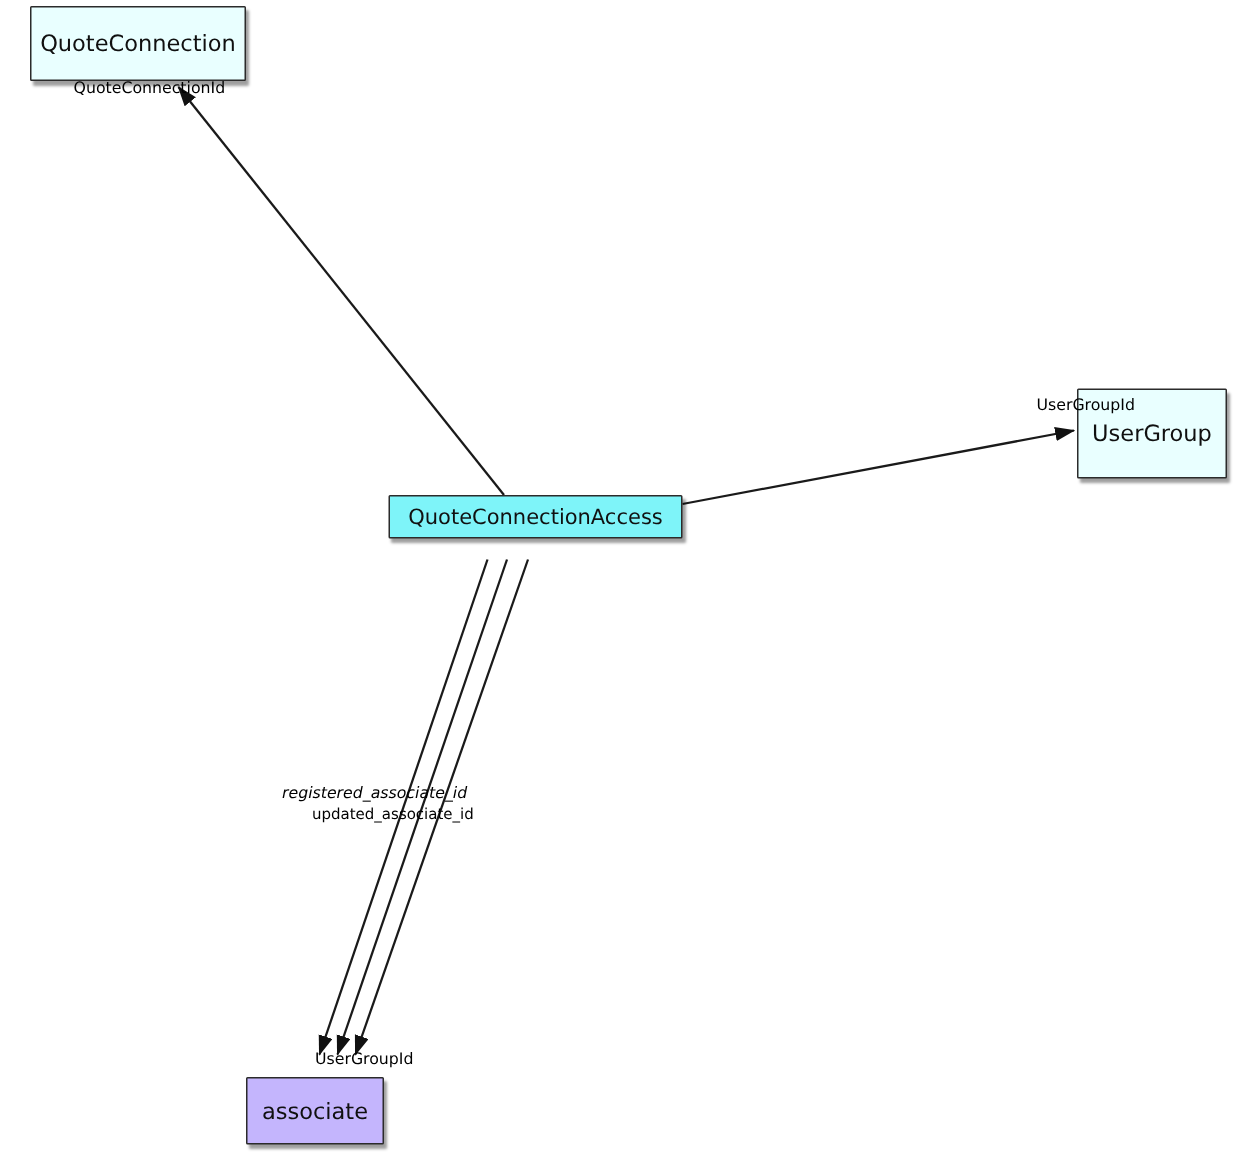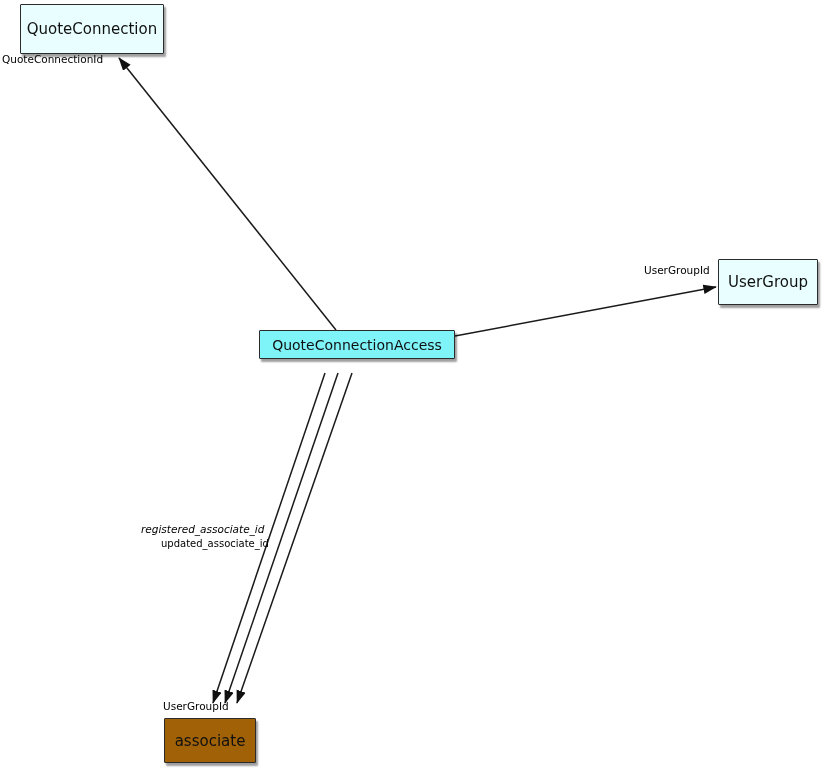--- a/index.html
+++ b/index.html
@@ -33,20 +33,21 @@
     font-family: "DejaVu Sans", sans-serif;
     white-space: nowrap;
     box-shadow: 2px 3px 2px rgba(0,0,0,0.38);
   }
   .edge-label {
     position: absolute;
     font-family: "DejaVu Sans", sans-serif;
     color: #000000;
     white-space: nowrap;
     line-height: 13px;
+    margin-left: 47px;
   }
 </style>
 </head>
 <body style="background: rgb(255, 255, 255);">
 
 <svg id="diagram-canvas" viewBox="0 0 822 770" xmlns="http://www.w3.org/2000/svg">
   <defs>
     <marker id="arrowhead" markerWidth="9" markerHeight="9" refX="8.4" refY="3.2" orient="auto" markerUnits="strokeWidth">
       <path d="M0,0 L9,3.2 L0,6.4 z" fill="#111111"></path>
     </marker>
@@ -57,27 +58,27 @@
       <line x1="325" y1="373" x2="213" y2="703" stroke="#1a1a1a" stroke-width="1.5" marker-end="url(#arrowhead)"></line>
       <line x1="338" y1="373" x2="225" y2="703" stroke="#1a1a1a" stroke-width="1.5" marker-end="url(#arrowhead)"></line>
       <line x1="352" y1="373" x2="237" y2="703" stroke="#1a1a1a" stroke-width="1.5" marker-end="url(#arrowhead)"></line>
     </g>
 </svg>
 
 <div id="node-layer">
     <div class="er-node" style="left: 20px; top: 4px; width: 144px; height: 50px; background: rgb(233, 255, 255); border-color: rgb(43, 43, 43); font-size: 15px;">
       <span>QuoteConnection</span>
     </div>
-    <div class="er-node" style="left: 718px; top: 259px; width: 100px; height: 46px; background: rgb(233, 255, 255); border-color: rgb(43, 43, 43); font-size: 15px;">
+    <div class="er-node" style="left: 718px; top: 259px; width: 100px; height: 60px; background: rgb(233, 255, 255); border-color: rgb(43, 43, 43); font-size: 15px;">
       <span>UserGroup</span>
     </div>
     <div class="er-node" style="left: 259px; top: 330px; width: 196px; height: 29px; background: rgb(126, 244, 249); border-color: rgb(43, 43, 43); font-size: 14px;">
       <span>QuoteConnectionAccess</span>
     </div>
-    <div class="er-node" style="left: 164px; top: 718px; width: 92px; height: 45px; background: #a16207; border-color: rgb(43, 43, 43); font-size: 15px;">
+    <div class="er-node" style="left: 164px; top: 718px; width: 92px; height: 45px; background: #c4b5fd; border-color: rgb(43, 43, 43); font-size: 15px;">
       <span>associate</span>
     </div>
   </div>
 <div id="label-layer">
     <div class="edge-label" style="left: 2px; top: 53px; font-size: 10.5px;">QuoteConnectionId</div>
     <div class="edge-label" style="left: 644px; top: 264px; font-size: 10.5px;">UserGroupId</div>
     <div class="edge-label" style="left: 163px; top: 700px; font-size: 10.5px;">UserGroupId</div>
     <div class="edge-label" style="left: 141px; top: 523px; font-size: 10.5px; font-style: italic;">registered_associate_id</div>
     <div class="edge-label" style="left: 161px; top: 537px; font-size: 10px;">updated_associate_id</div>
   </div>

